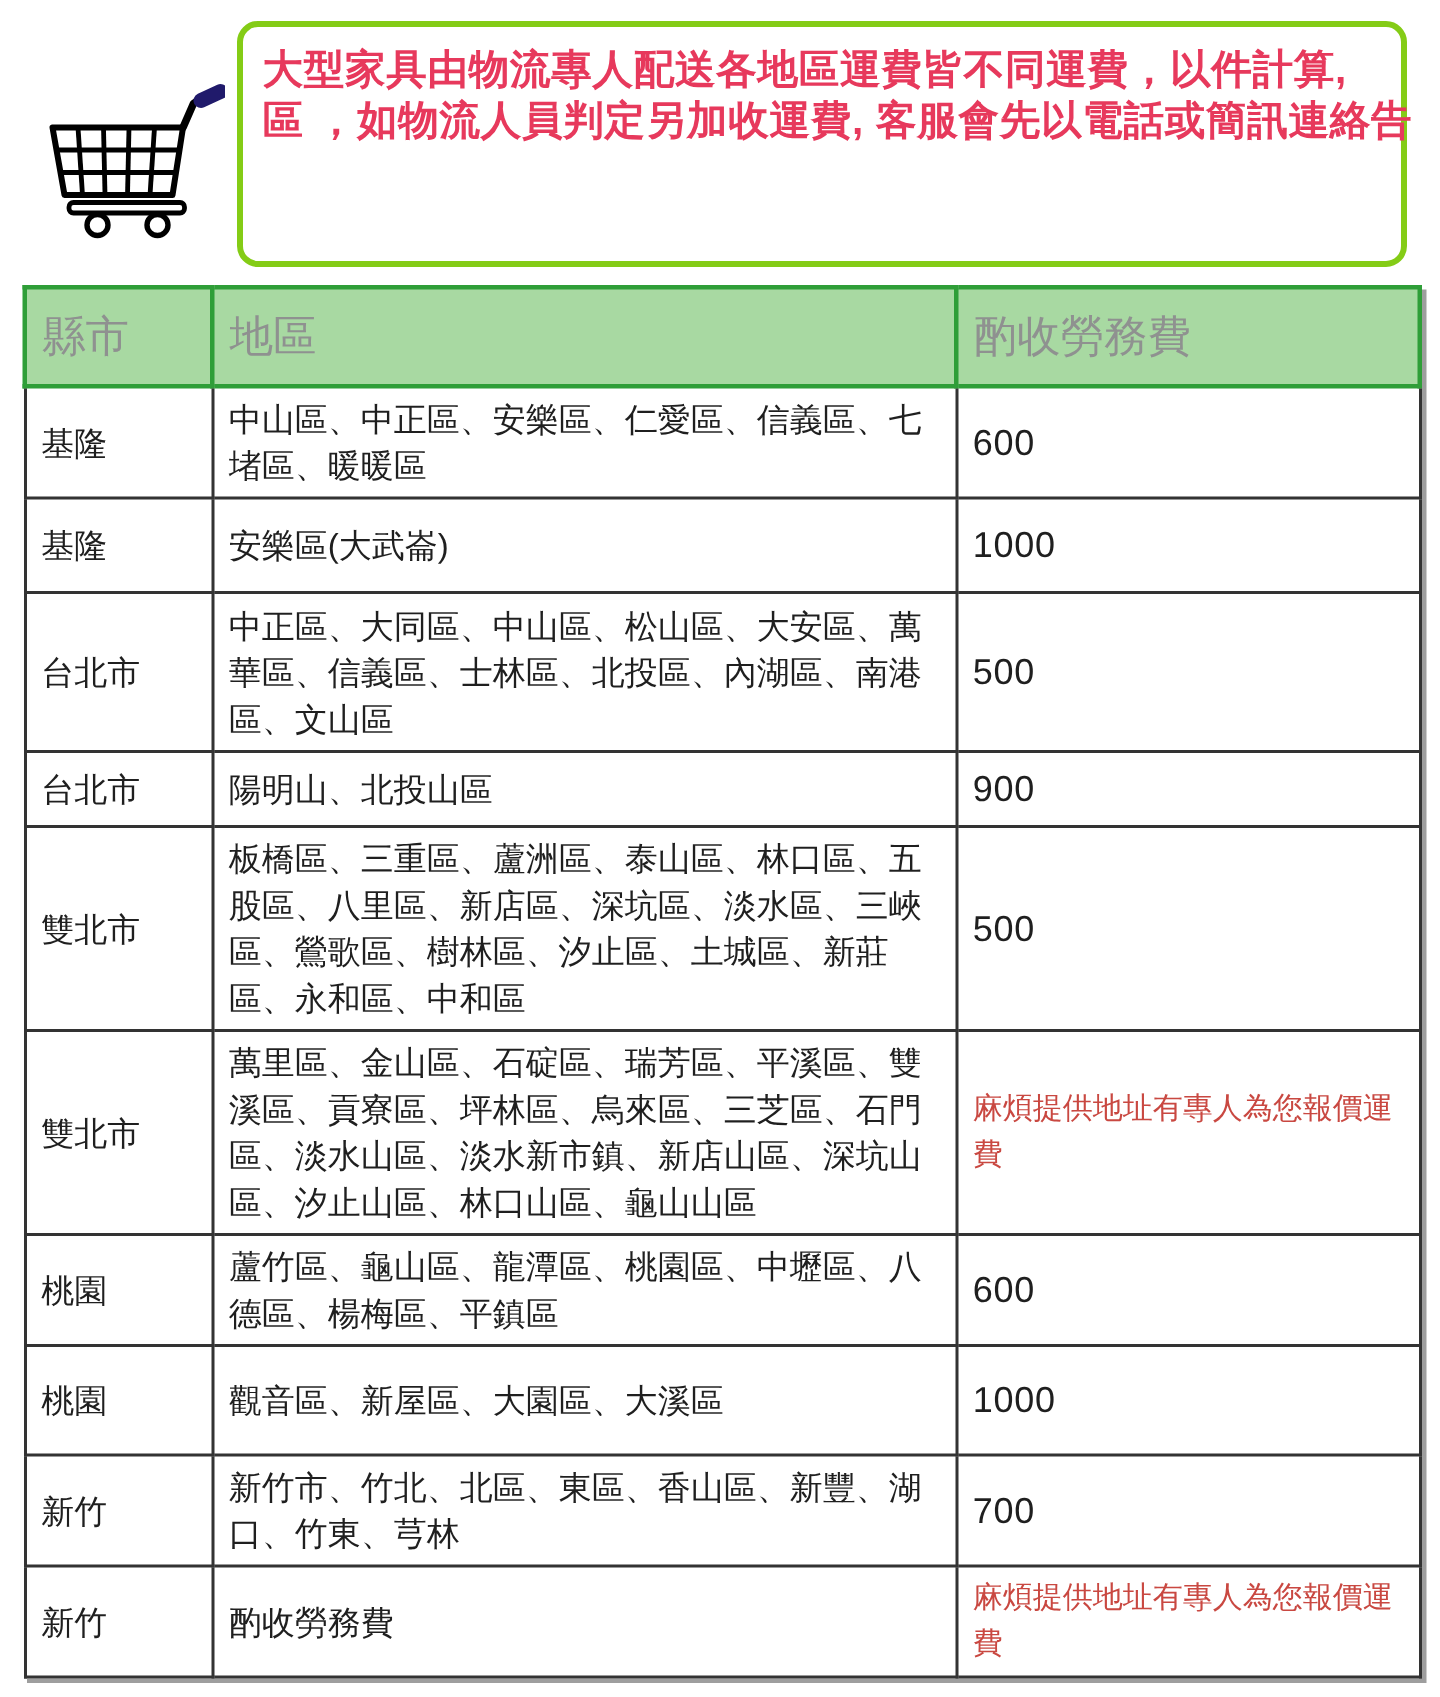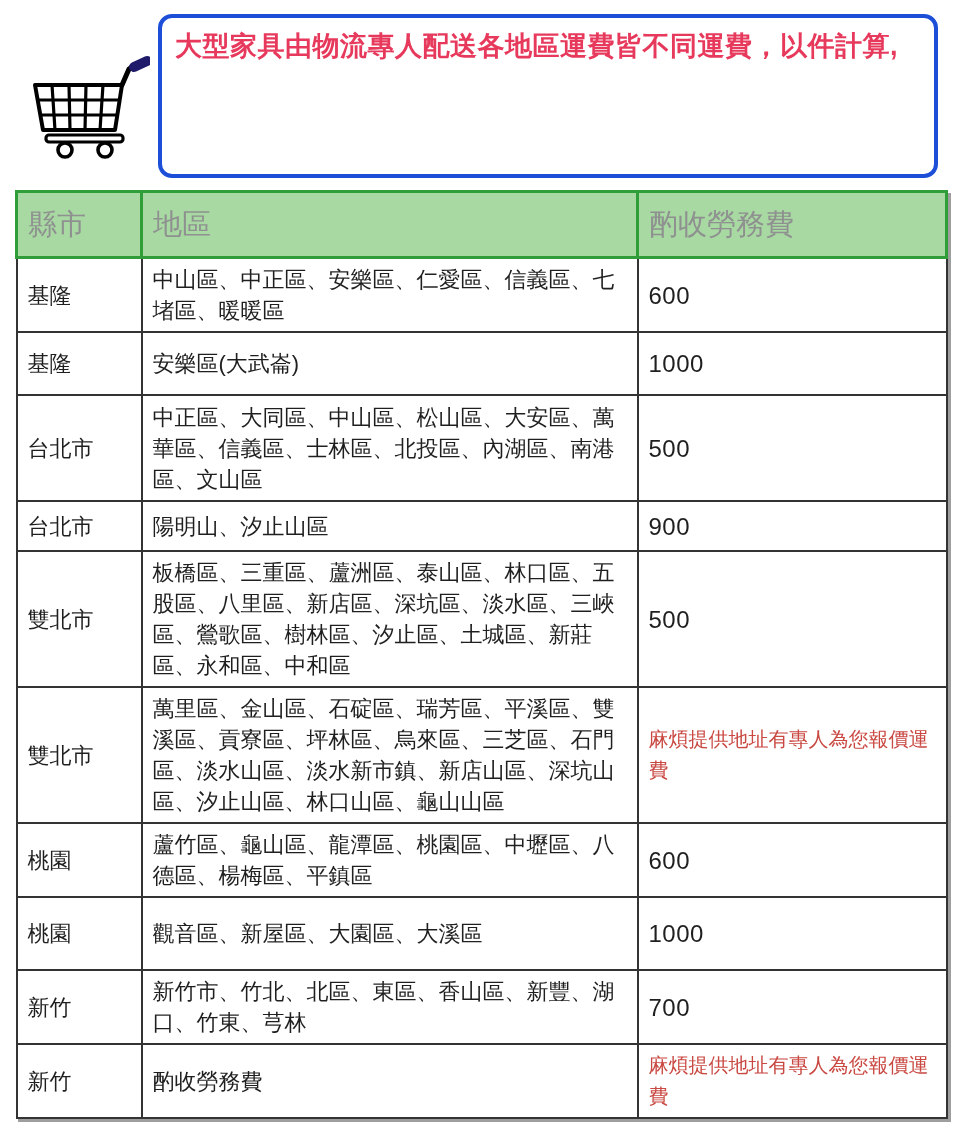--- a/index.html
+++ b/index.html
@@ -30,21 +30,21 @@
     padding:14px 15px 0 10px;
   }
   .cart-wrap{
     width:148px;
     flex:0 0 148px;
     padding-top:8px;
   }
   .notice-box{
     width:780px;
     min-height:164px;
-    border:4px solid #1d4ed8;
+    border:4px solid #84cc16;
     border-radius:14px;
     padding:11px 27px 10px 13px;
     color:var(--notice-red);
     font-size:27px;
     font-weight:700;
     line-height:34px;
     letter-spacing:0.5px;
   }
   .notice-line{white-space:nowrap;}
 
@@ -123,20 +123,21 @@
 
         <rect x="36" y="113" width="77" height="7" rx="3" stroke="#000" stroke-width="3.2" fill="#fff"></rect>
 
         <circle cx="55" cy="128" r="7" stroke="#000" stroke-width="3.6" fill="#fff"></circle>
         <circle cx="95" cy="128" r="7" stroke="#000" stroke-width="3.6" fill="#fff"></circle>
       </svg>
     </div>
 
     <div class="notice-box">
       <div class="notice-line">大型家具由物流專人配送各地區運費皆不同運費，以件計算,</div>
+      <div class="notice-line">區 ，如物流人員判定另加收運費, 客服會先以電話或簡訊連絡告</div>
     </div>
   </div>
 
   <table class="fee-table">
     <colgroup>
       <col class="c-county">
         <col class="c-district">
         <col class="c-fee">
     </colgroup>
     <thead>
@@ -157,21 +158,21 @@
           <td class="district">安樂區(大武崙)</td>
           <td class="fee">1000</td>
         </tr>
         <tr>
           <td class="county">台北市</td>
           <td class="district">中正區、大同區、中山區、松山區、大安區、萬華區、信義區、士林區、北投區、內湖區、南港區、文山區</td>
           <td class="fee">500</td>
         </tr>
         <tr>
           <td class="county">台北市</td>
-          <td class="district">陽明山、汐止山區</td>
+          <td class="district">陽明山、北投山區</td>
           <td class="fee">900</td>
         </tr>
         <tr>
           <td class="county">雙北市</td>
           <td class="district">板橋區、三重區、蘆洲區、泰山區、林口區、五股區、八里區、新店區、深坑區、淡水區、三峽區、鶯歌區、樹林區、汐止區、土城區、新莊區、永和區、中和區</td>
           <td class="fee">500</td>
         </tr>
         <tr>
           <td class="county">雙北市</td>
           <td class="district">萬里區、金山區、石碇區、瑞芳區、平溪區、雙溪區、貢寮區、坪林區、烏來區、三芝區、石門區、淡水山區、淡水新市鎮、新店山區、深坑山區、汐止山區、林口山區、龜山山區</td>

